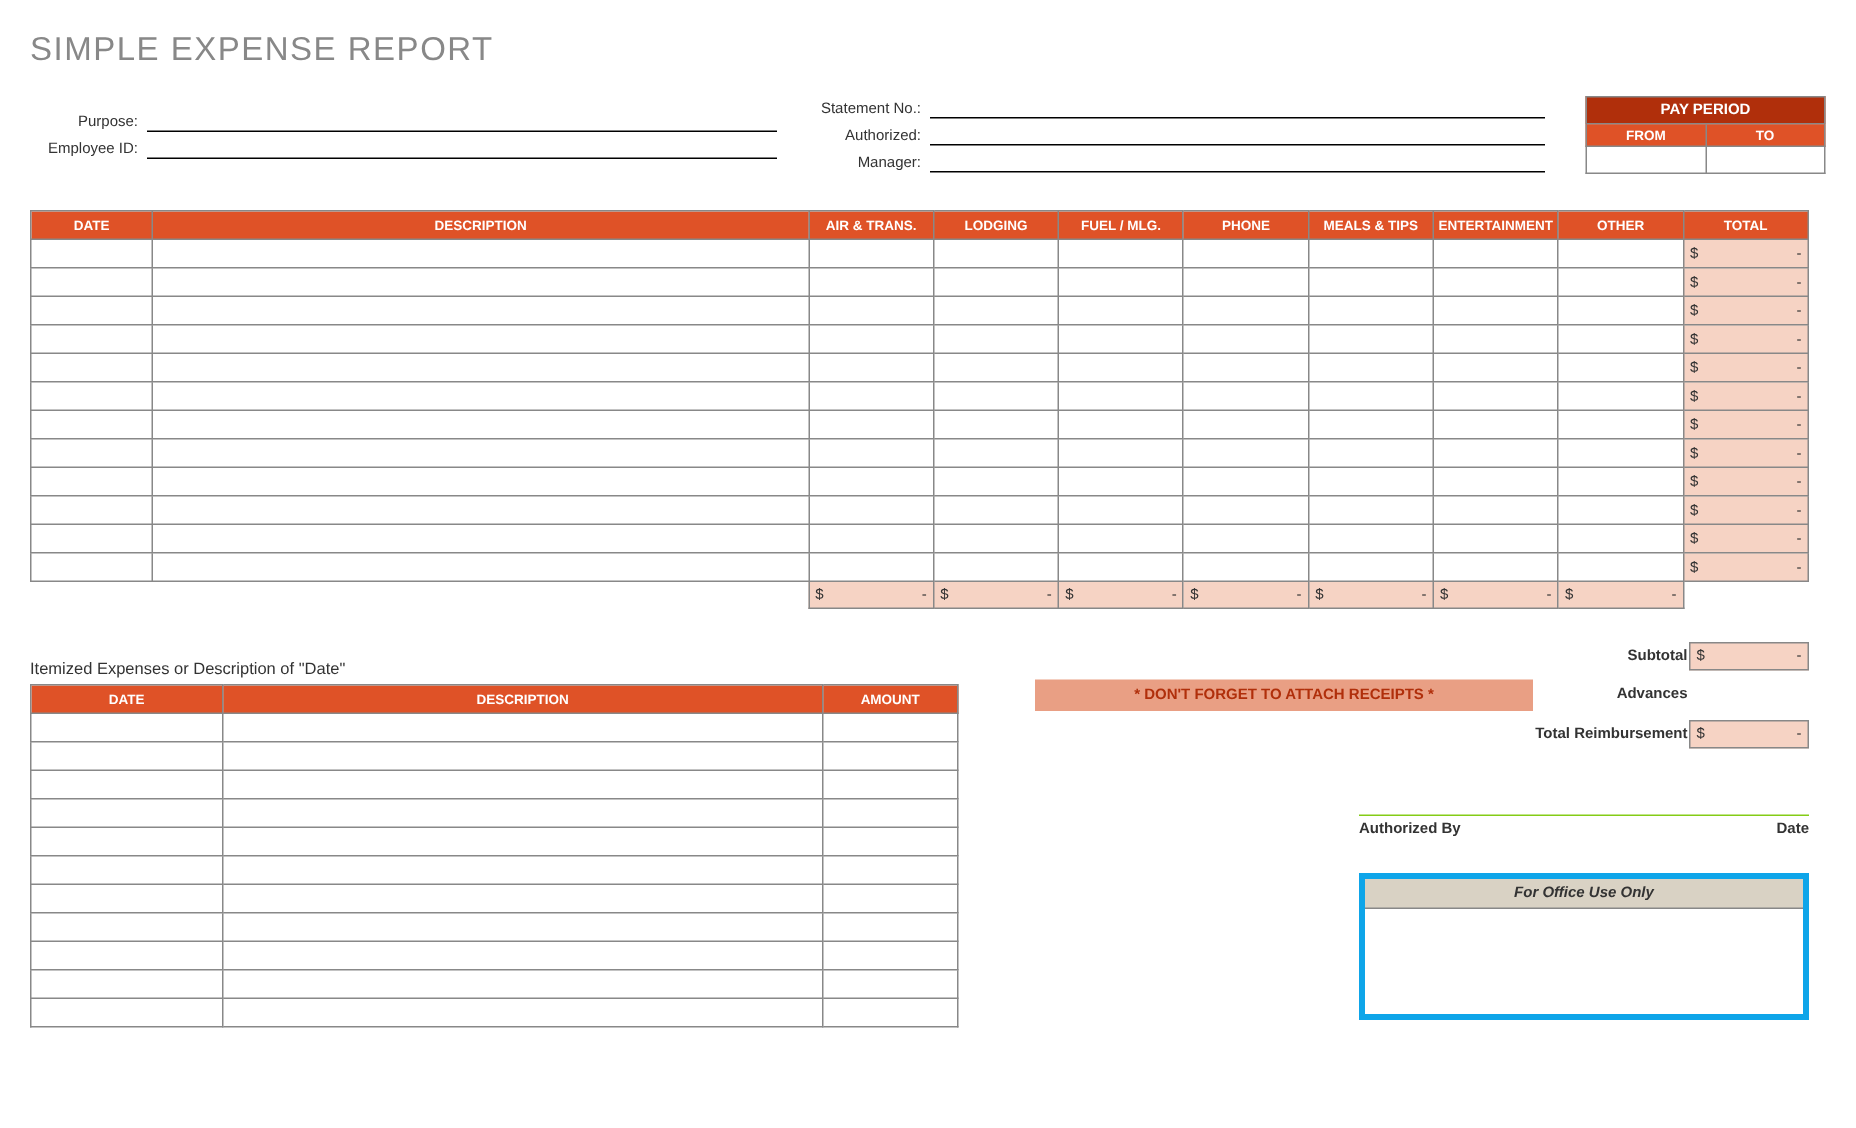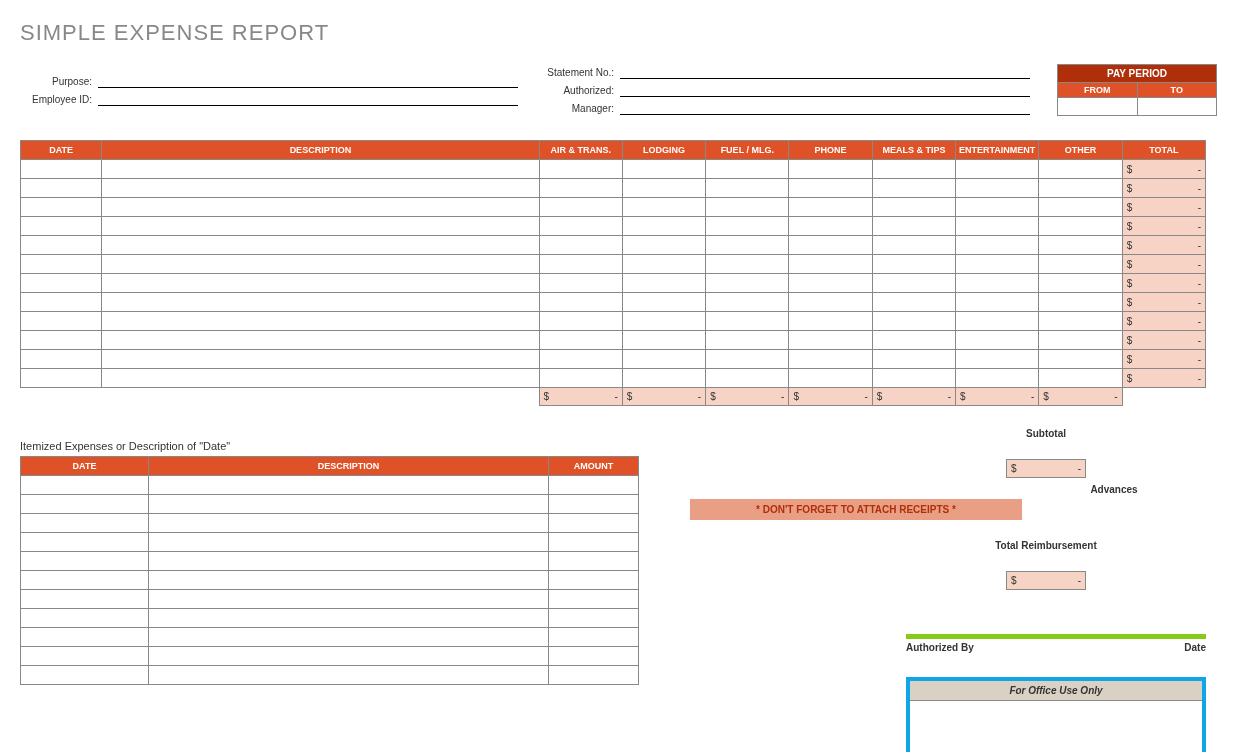--- a/index.html
+++ b/index.html
@@ -86,48 +86,48 @@
     background: #f6d3c4; border: 1px solid #888;
   }
 
   .below { display: flex; margin-top: 22px; gap: 0; width: 1186px; align-items: flex-start; }
   .receipts-banner {
     background: #e99f84; color: #b02f0b; font-weight: bold;
     text-align: center; padding: 5px 0; font-size: 10px;
     width: 332px; margin: 0; position: relative;
   }
   .right-block { margin-left: auto; width: 560px; }
-  .summary-row { display: flex; align-items: center; gap: 20px; width: 320px; flex-direction: column; }
+  .summary-row { display: flex; align-items: center; gap: 1px; width: 320px; }
   .summary-row .lbl { flex:1; text-align: right; font-weight: bold; font-size: 10px; }
   .summary-row .valbox {
     width: 80px; height: 19px; border: 1px solid #888;
     background: #f6d3c4; padding: 0 4px; display:flex; align-items:center;
   }
   .summary-row .valbox.plain { background: #fff; border: none; }
 
   .itemized-title { font-size: 11px; margin-top: 12px; margin-bottom: 4px; }
   table.itemized { width: 618px; }
   .icol-date { width: 128px; }
   .icol-desc { width: 400px; }
   .icol-amt  { width: 90px; }
 
   .sig-area { margin-top: 44px; margin-left: 260px; }
-  .sig-line { display:flex; border-top:5px solid #84cc16; padding-top:3px; }
+  .sig-line { display:flex; border-top:1px solid #84cc16; padding-top:3px; }
   .sig-line .a { flex:1; font-weight: bold; }
   .sig-line .b { width: 60px; font-weight: bold; text-align: right; }
 
   .office-box { margin-top: 24px; border:4px solid #0ea5e9; }
   .office-title {
     background:#d9d2c4; border-bottom:1px solid #888;
     text-align:center; font-style:italic; font-weight:bold;
     padding:4px 0; font-size: 10px;
   }
   .office-body { height: 70px; background:#fff; }
 
-  .receipts-row { display:flex; align-items:center;padding-left:44px; }
+  .receipts-row { display:flex; align-items:flex-start;padding-left:44px; }
 </style>
 </head>
 <body>
 
 <div class="title">SIMPLE EXPENSE REPORT</div>
 
 <div class="header-area">
   <div class="field-col">
     <div class="field-row">
       <div class="field-label">Purpose:</div>

